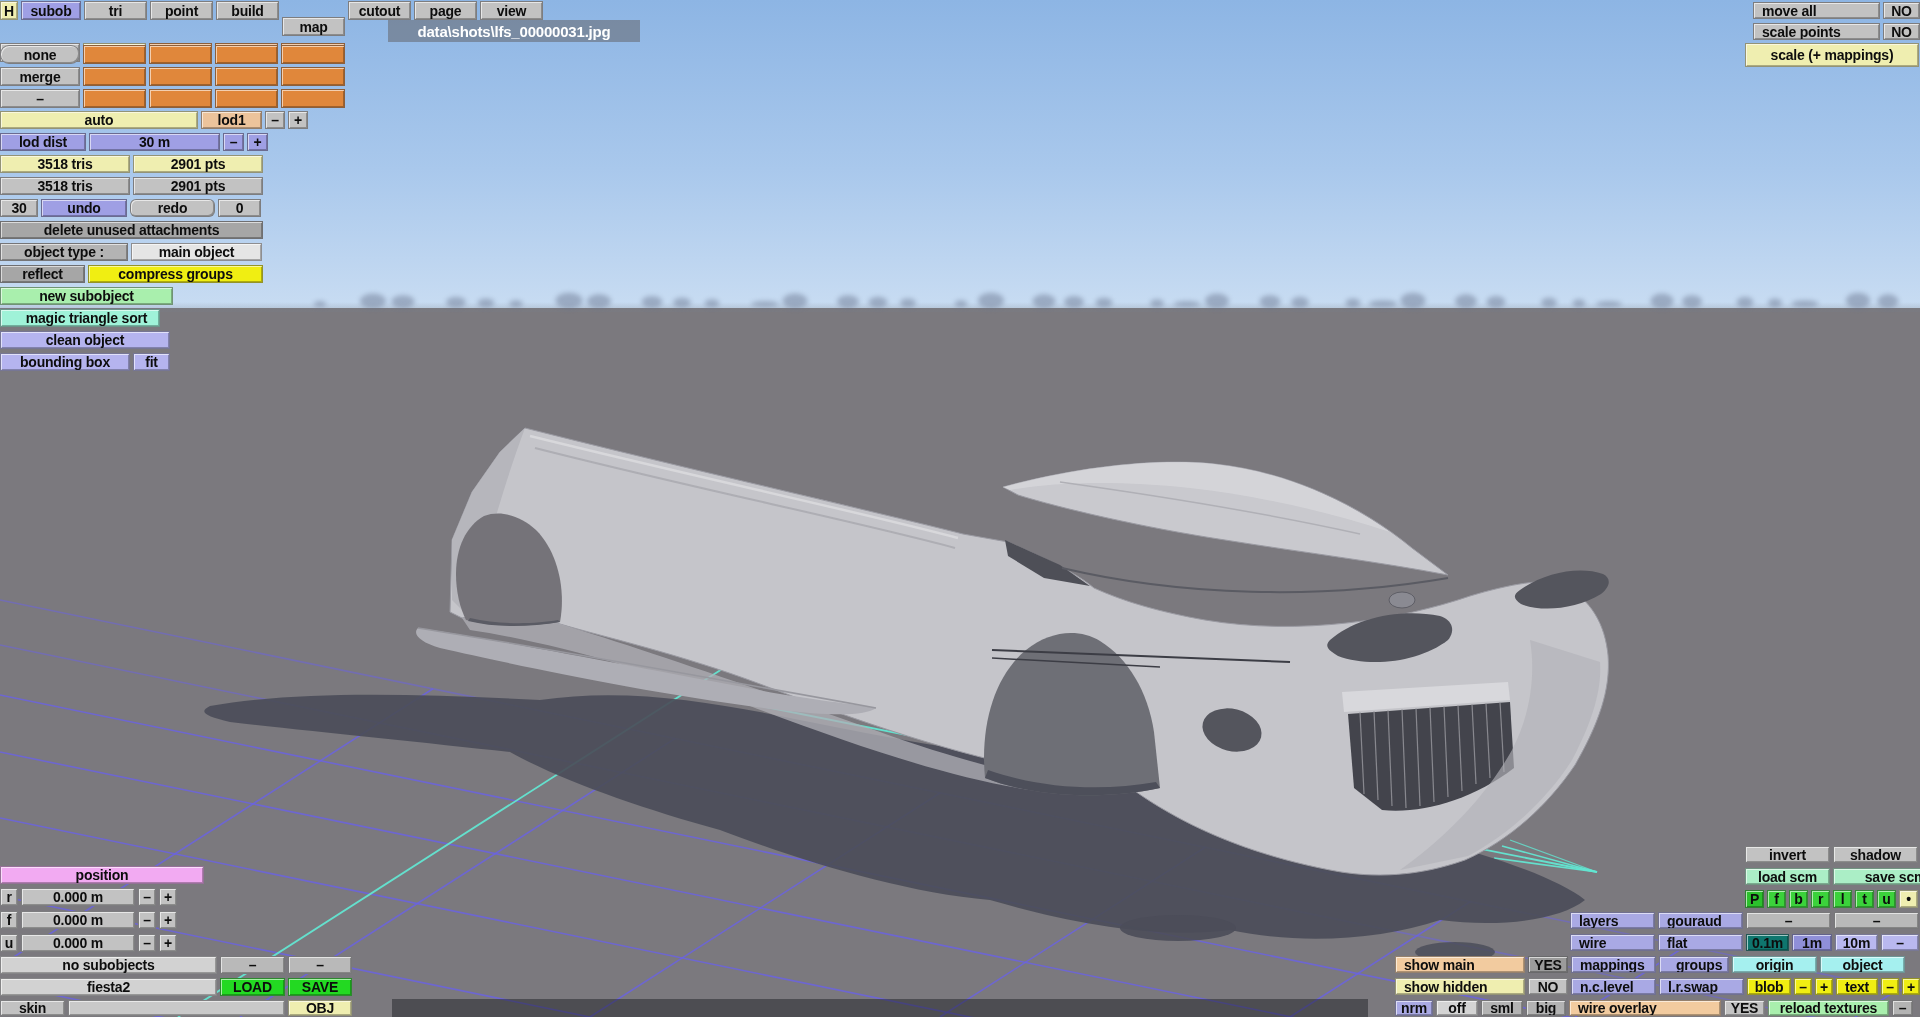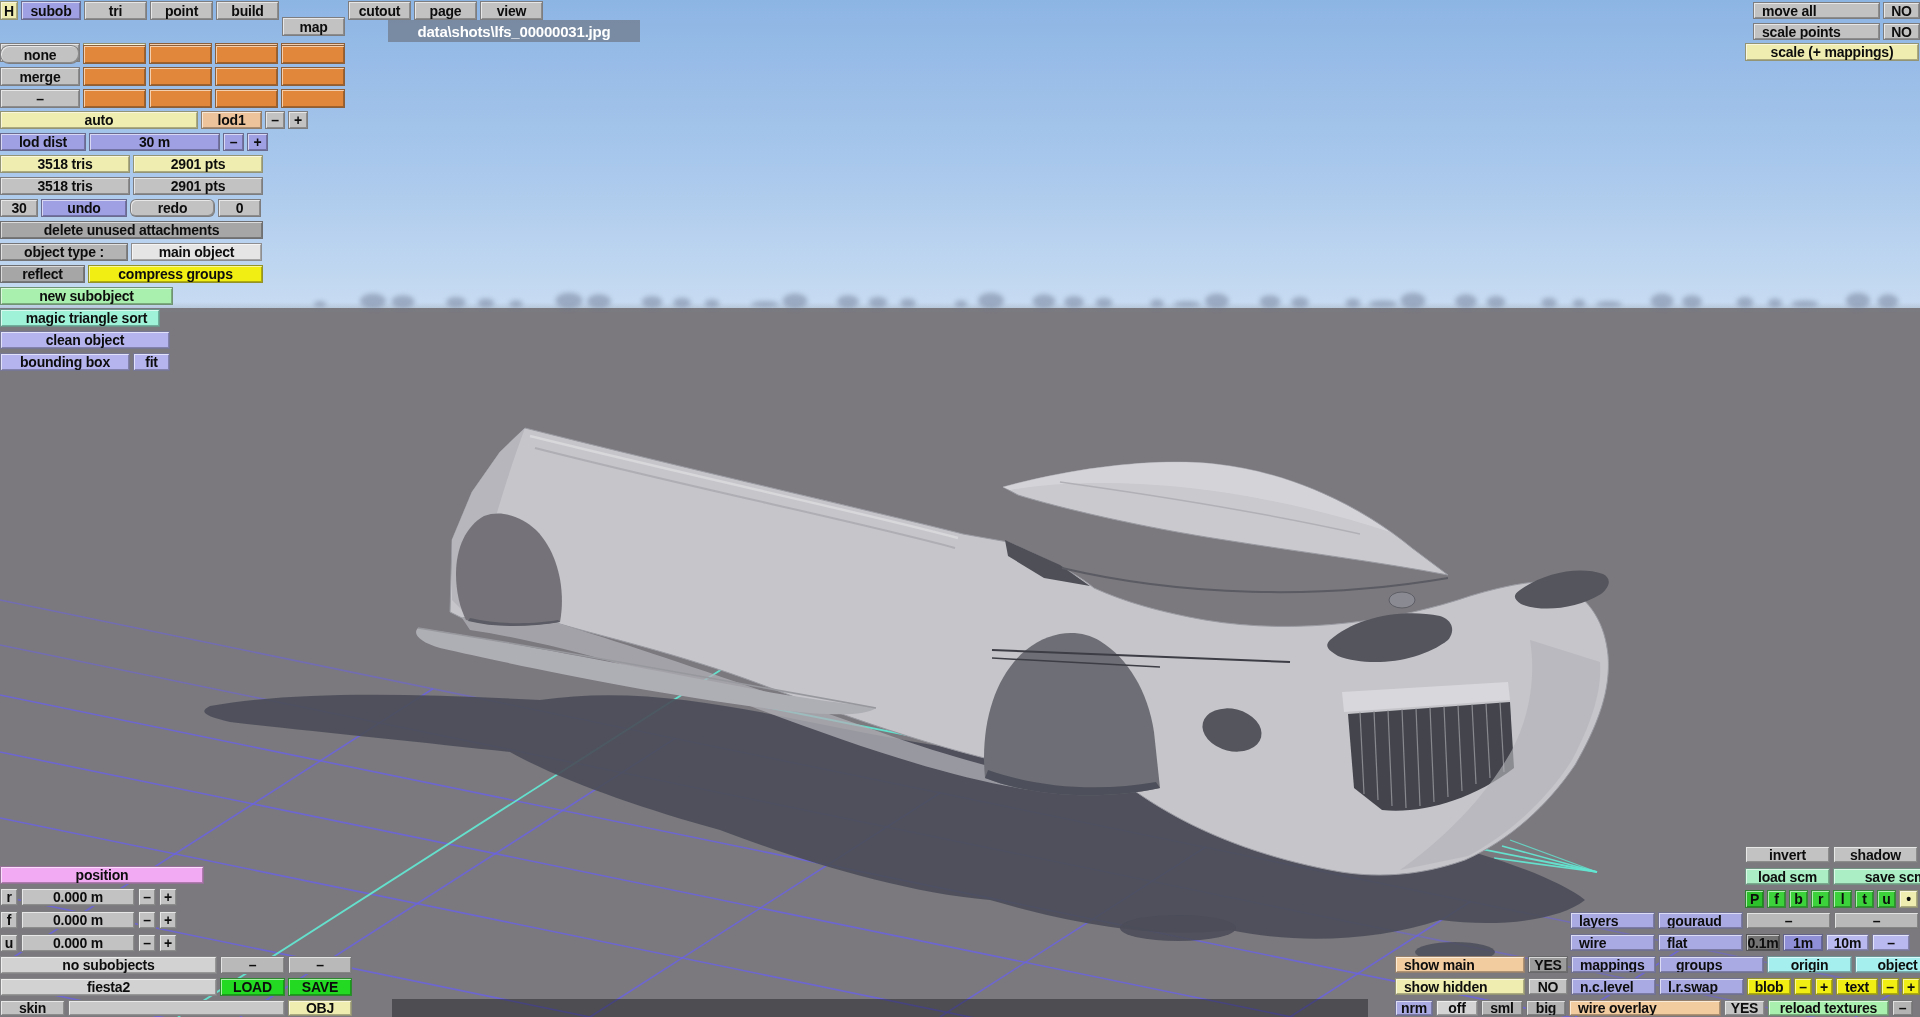--- a/index.html
+++ b/index.html
@@ -285,21 +285,21 @@
   <div class="tag">data\shots\lfs_00000031.jpg</div>
 
   <div class="row" style="left:1753px;top:2px;height:17px;">
     <div class="b left" style="width:127px;background:#c2c2c2;">move all</div>
     <div class="b" style="width:37px;background:#c2c2c2;">NO</div>
   </div>
   <div class="row" style="left:1753px;top:23px;height:17px;">
     <div class="b left" style="width:127px;background:#c2c2c2;">scale points</div>
     <div class="b" style="width:37px;background:#c2c2c2;">NO</div>
   </div>
-  <div class="row" style="left:1745px;top:43px;height:18px;">
+  <div class="row" style="left:1745px;top:43px;height:24px;">
     <div class="b" style="width:174px;background:#efeeb0;">scale (+ mappings)</div>
   </div>
 
   <div class="row" style="left:0;top:866px;height:18px;">
     <div class="b" style="width:204px;background:#f2aaf2;">position</div>
   </div>
   <div class="row" style="left:0;top:888px;height:18px;">
     <div class="b" style="width:18px;background:#c2c2c2;">r</div>
     <div class="b" style="width:114px;background:#c2c2c2;">0.000 m</div>
     <div class="b" style="width:18px;background:#c2c2c2;">–</div>
@@ -353,30 +353,30 @@
   </div>
   <div class="row" style="left:1570px;top:912px;height:17px;">
     <div class="b left" style="width:85px;background:#a9a9e4;">layers</div>
     <div class="b left" style="width:85px;background:#a9a9e4;">gouraud</div>
     <div class="b" style="width:85px;background:#b9b9b9;">–</div>
     <div class="b" style="width:85px;background:#b9b9b9;">–</div>
   </div>
   <div class="row" style="left:1570px;top:934px;height:17px;">
     <div class="b left" style="width:85px;background:#a9a9e4;">wire</div>
     <div class="b left" style="width:85px;background:#a9a9e4;">flat</div>
-    <div class="b" style="width:34px;background:#737373;">0.1m</div>
+    <div class="b" style="width:43px;background:#0f766e;">0.1m</div>
     <div class="b" style="width:40px;background:#8f8fd8;">1m</div>
     <div class="b" style="width:43px;background:#b9b8ef;">10m</div>
     <div class="b" style="width:38px;background:#b9b8ef;">–</div>
   </div>
   <div class="row" style="left:1395px;top:956px;height:17px;">
     <div class="b left" style="width:130px;background:#f2cb9f;">show main</div>
     <div class="b" style="width:40px;background:#9b9b9b;">YES</div>
     <div class="b left" style="width:85px;background:#a9a9e4;">mappings</div>
-    <div class="b left" style="width:105px;background:#a9a9e4;padding-left:16px;">groups</div>
+    <div class="b left" style="width:70px;background:#a9a9e4;padding-left:16px;">groups</div>
     <div class="b" style="width:85px;background:#a5f0ef;">origin</div>
     <div class="b" style="width:85px;background:#a5f0ef;">object</div>
   </div>
   <div class="row" style="left:1395px;top:978px;height:17px;">
     <div class="b left" style="width:130px;background:#efeeb0;">show hidden</div>
     <div class="b" style="width:40px;background:#c3c3c3;">NO</div>
     <div class="b left" style="width:85px;background:#a9a9e4;">n.c.level</div>
     <div class="b left" style="width:85px;background:#a9a9e4;">l.r.swap</div>
     <div class="b" style="width:44px;background:#f0ee12;">blob</div>
     <div class="b" style="width:18px;background:#f0ee12;">–</div>

